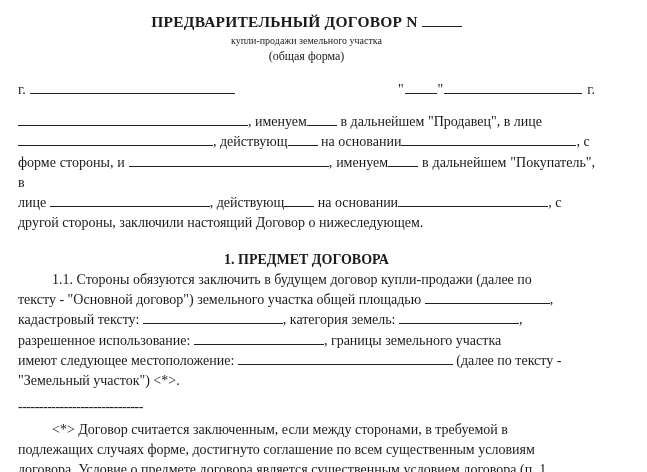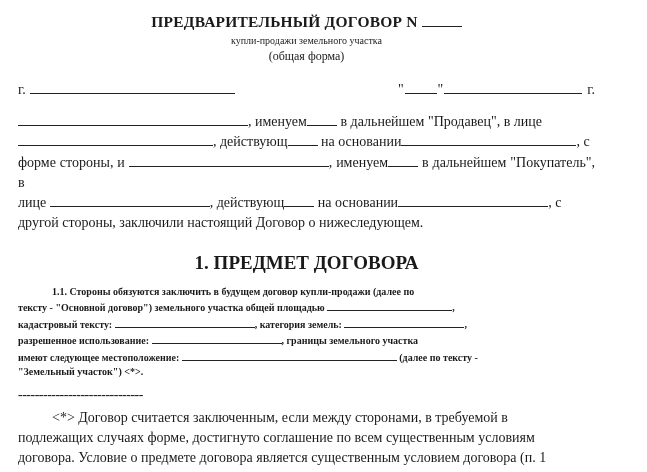--- a/index.html
+++ b/index.html
@@ -91,29 +91,28 @@
   .w160 { width: 160px; }
   .w175 { width: 175px; }
   .w195 { width: 195px; }
   .w200 { width: 200px; }
   .w215 { width: 215px; }
   .w230 { width: 230px; }
 
   .section-title {
     margin-top: 18px;
     text-align: center;
-    font-size: 19px;
+    font-size: 14px;
     font-weight: bold;
   }
   .clause {
-    margin-top: 11px;
-    font-size: 10px;
+    margin-top: 2px;
+    font-size: 14px;
     line-height: 1.45;
     text-align: justify;
-    font-weight: bold;
   }
   .clause p { margin: 0; }
   .indent { display: inline-block; width: 34px; }
   .dashes {
     margin-top: 8px;
     font-size: 14px;
     letter-spacing: -0.5px;
     line-height: 1;
   }
   .footnote {

